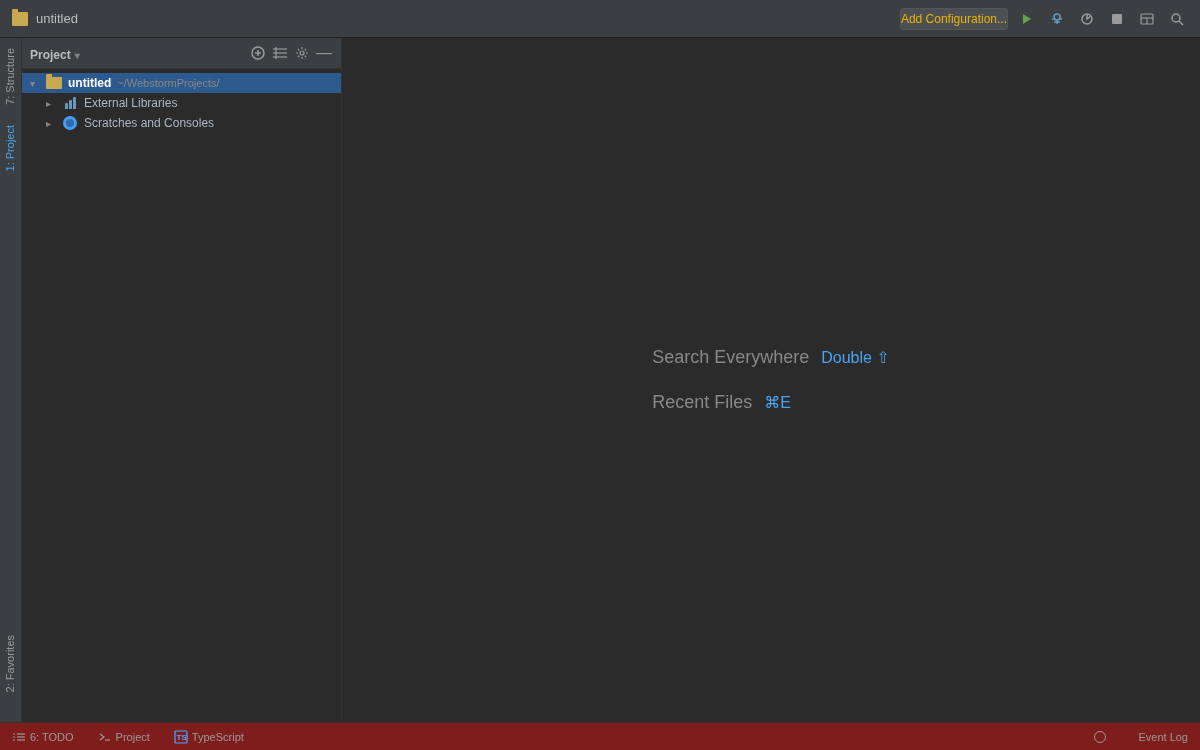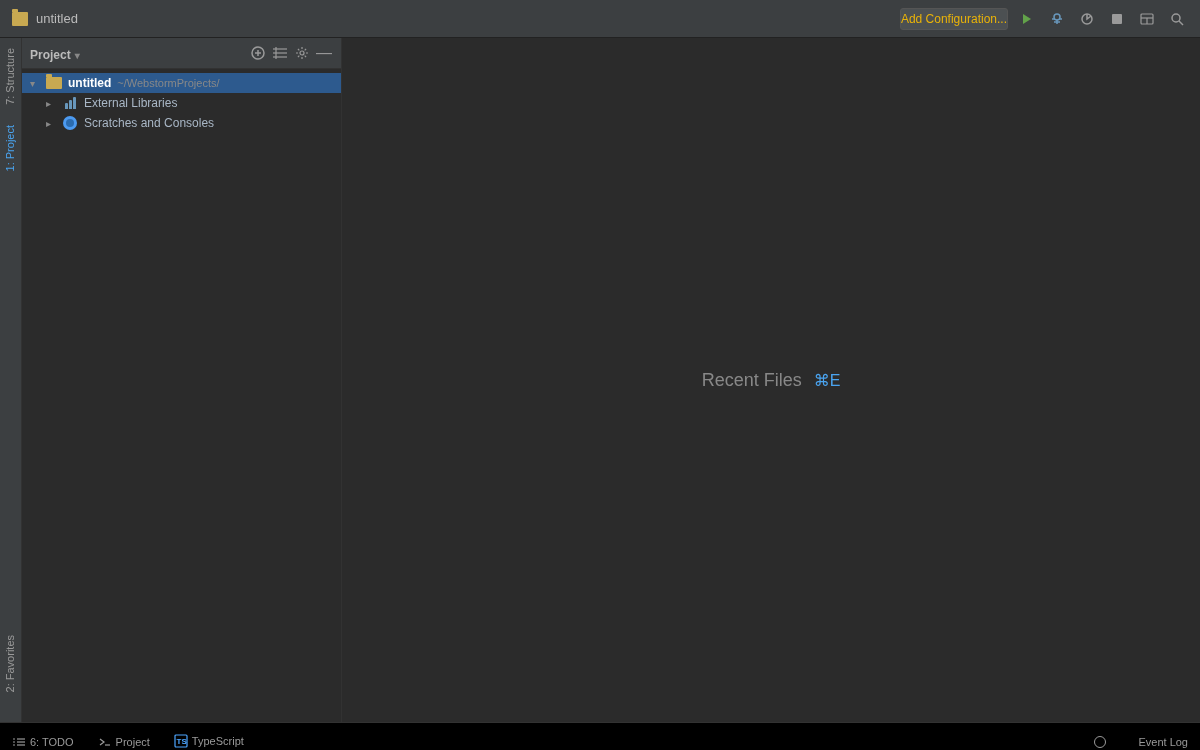--- a/index.html
+++ b/index.html
@@ -251,24 +251,24 @@
       color: #888888;
     }
     .welcome-shortcut {
       color: #4aa4f0;
       font-size: 16px;
     }
 
     
     #statusbar {
       height: 28px;
-      background: #000000;
+      background: #7f1d1d;
       border-top: 1px solid #323232;
       display: flex;
-      align-items: flex-end;
+      align-items: center;
       padding: 0 8px;
       gap: 16px;
       flex-shrink: 0;
     }
     .statusbar-item {
       display: flex;
       align-items: center;
       gap: 4px;
       font-size: 11px;
       color: #9a9a9a;
@@ -413,20 +413,24 @@
             <div class="scratch-inner"></div>
           </div>
         </div>
         <span>Scratches and Consoles</span>
       </div>
     </div>
   </div>
 
   <div id="editor">
     <div id="welcome-content">
+      <div class="welcome-row">
+        <span class="welcome-label">Search Everywhere</span>
+        <span class="welcome-shortcut">Double ⇧</span>
+      </div>
       <div class="welcome-row">
         <span class="welcome-label">Recent Files</span>
         <span class="welcome-shortcut">⌘E</span>
       </div>
     </div>
   </div>
 
 </div>
 
 <div id="statusbar">

